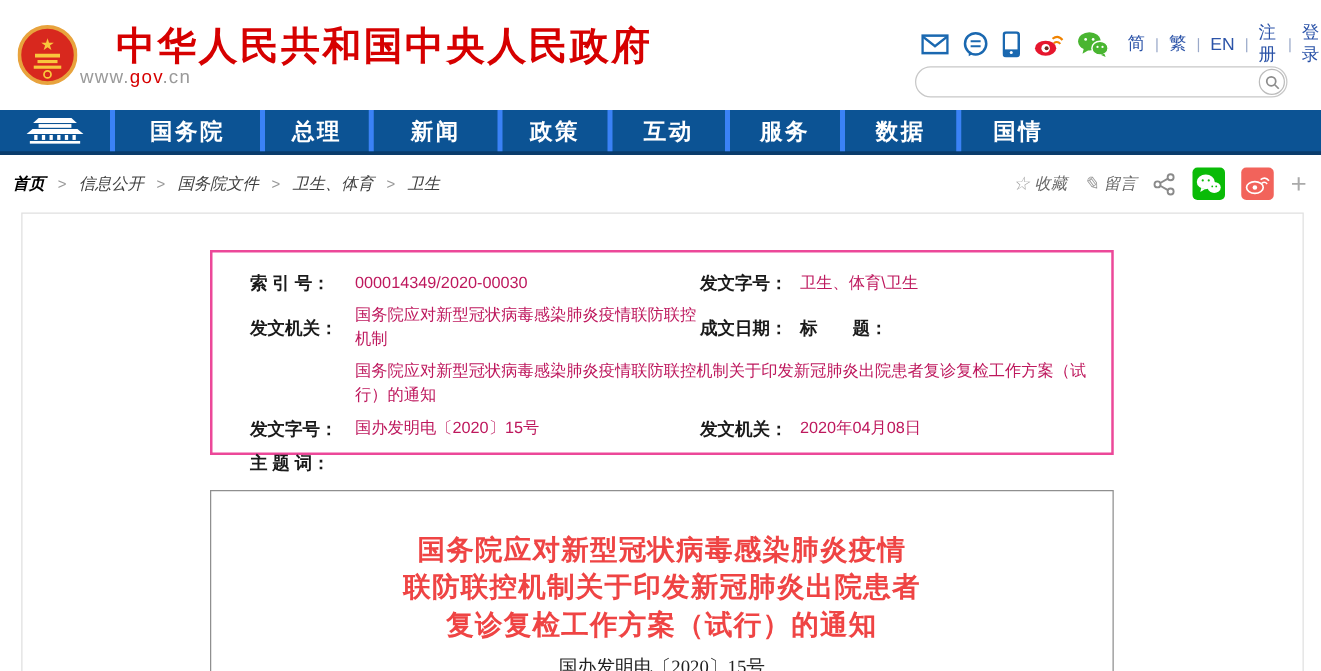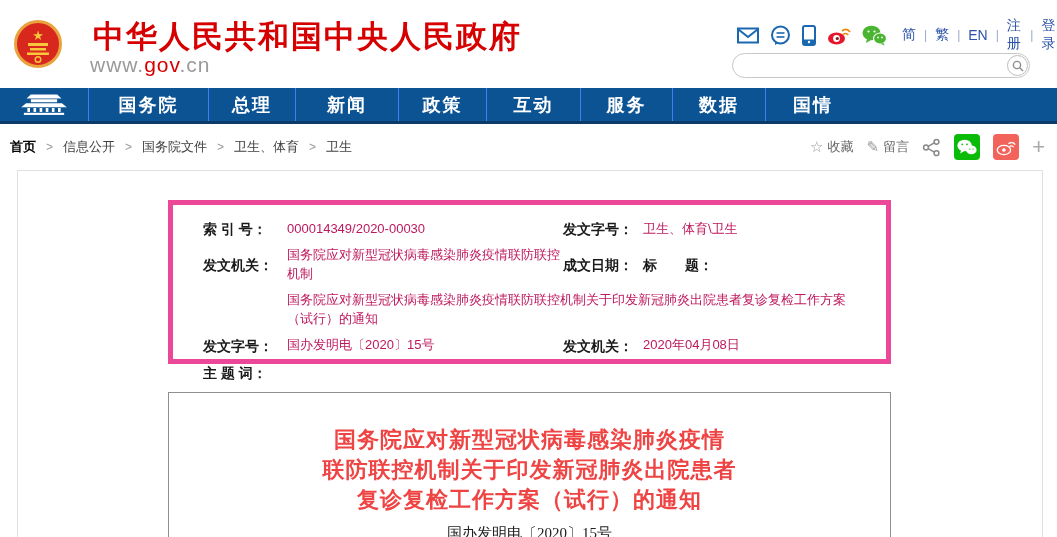--- a/index.html
+++ b/index.html
@@ -7,21 +7,21 @@
   .page {
     position:relative; width:1057px; height:537px; overflow:hidden;
     background:#fff; font-family:"Liberation Sans", sans-serif;
   }
   
   .emblem { position:absolute; left:14px; top:20px; width:48px; height:48px; }
   .site-title {
     position:absolute; left:93px; top:16px; font-size:31px; font-weight:bold;
     color:#d60000; letter-spacing:2px; white-space:nowrap;
   }
-  .site-url { position:absolute; left:90px; top:53px; font-size:21px; color:#9a9a9a; letter-spacing:1px; }
+  .site-url { position:absolute; left:64px; top:53px; font-size:15px; color:#9a9a9a; letter-spacing:1px; }
   .site-url .red { color:#d60000; }
   .icon-row { position:absolute; left:737px; top:22px; height:26px; display:flex; align-items:center; gap:11px; }
   .hdr-ic { display:flex; align-items:center; cursor:pointer; }
   .lang-links { display:flex; align-items:center; gap:8px; margin-left:4px; font-size:14px; }
   .lang-links a { color:#2b53a8; text-decoration:none; cursor:pointer; }
   .lang-sep { color:#9aa9c9; font-size:12px; }
   .search-box {
     position:absolute; left:732px; top:53px; width:298px; height:25px;
     border:1px solid #c8c8c8; border-radius:13px; display:flex; align-items:center; background:#fff;
   }
@@ -31,47 +31,47 @@
     display:flex; align-items:center; justify-content:center; margin-right:1px; cursor:pointer;
   }
   
   .nav {
     position:absolute; left:0; top:88px; width:1057px; height:36px;
     background:#0c5394; border-bottom:3px solid #0a3c6b; display:flex;
   }
   .nav-item {
     display:flex; align-items:center; justify-content:center; height:33px;
     color:#fff; font-size:18px; font-weight:bold; letter-spacing:2px;
-    border-left:1px solid #3b82f6; cursor:pointer;
+    border-left:4px solid #3b82f6; cursor:pointer;
   }
   .nav-item:first-child { border-left:none; }
   
   .crumb-bar {
     position:absolute; left:0; top:124px; width:1057px; height:46px;
-    display:flex; align-items:center; padding:0 12px 0 10px; background:#fff;
+    display:flex; align-items:center; padding:0 12px 0 10px; background:#fff;font-style:italic;
   }
   .crumbs { display:flex; align-items:center; gap:10px; font-size:13px; color:#404040; }
   .crumb { cursor:pointer; }
   .crumb-home { font-weight:bold; color:#000; }
   .crumb-sep { color:#999; font-size:12px; }
   .tools { margin-left:auto; display:flex; align-items:center; gap:13px; color:#666; font-size:13px; }
   .tool { display:flex; align-items:center; gap:4px; cursor:pointer; }
   .tool .glyph { color:#999; font-size:15px; }
   .badge { width:26px; height:26px; border-radius:4px; display:flex; align-items:center; justify-content:center; cursor:pointer; }
   .badge.wechat { background:#0abb07; }
   .badge.weibo  { background:#f2635b; }
   .plus { font-size:22px; color:#aaa; font-weight:300; cursor:pointer; line-height:1; }
   
   .outer-box {
     position:absolute; left:17px; top:170px; width:1026px; height:400px;
     border:1px solid #e0e0e0; background:#fff;
   }
   .meta-box {
     position:absolute; left:168px; top:200px; width:723px; height:164px;
-    border:5px solid #ec4899; background:#fff;
+    border:2px solid #ec4899; background:#fff;
   }
   .meta-grid {
     display:grid; grid-template-columns:84px 276px 80px 1fr;
     padding:14px 18px 0 30px; row-gap:7px; align-items:center;
     font-size:13px; line-height:1.45;
   }
   .m-label { font-weight:bold; color:#1a1a1a; font-size:14px; white-space:nowrap; }
   .m-value { color:#be185d; }
   .span3 { grid-column:2 / 5; }
   .doc-box {

